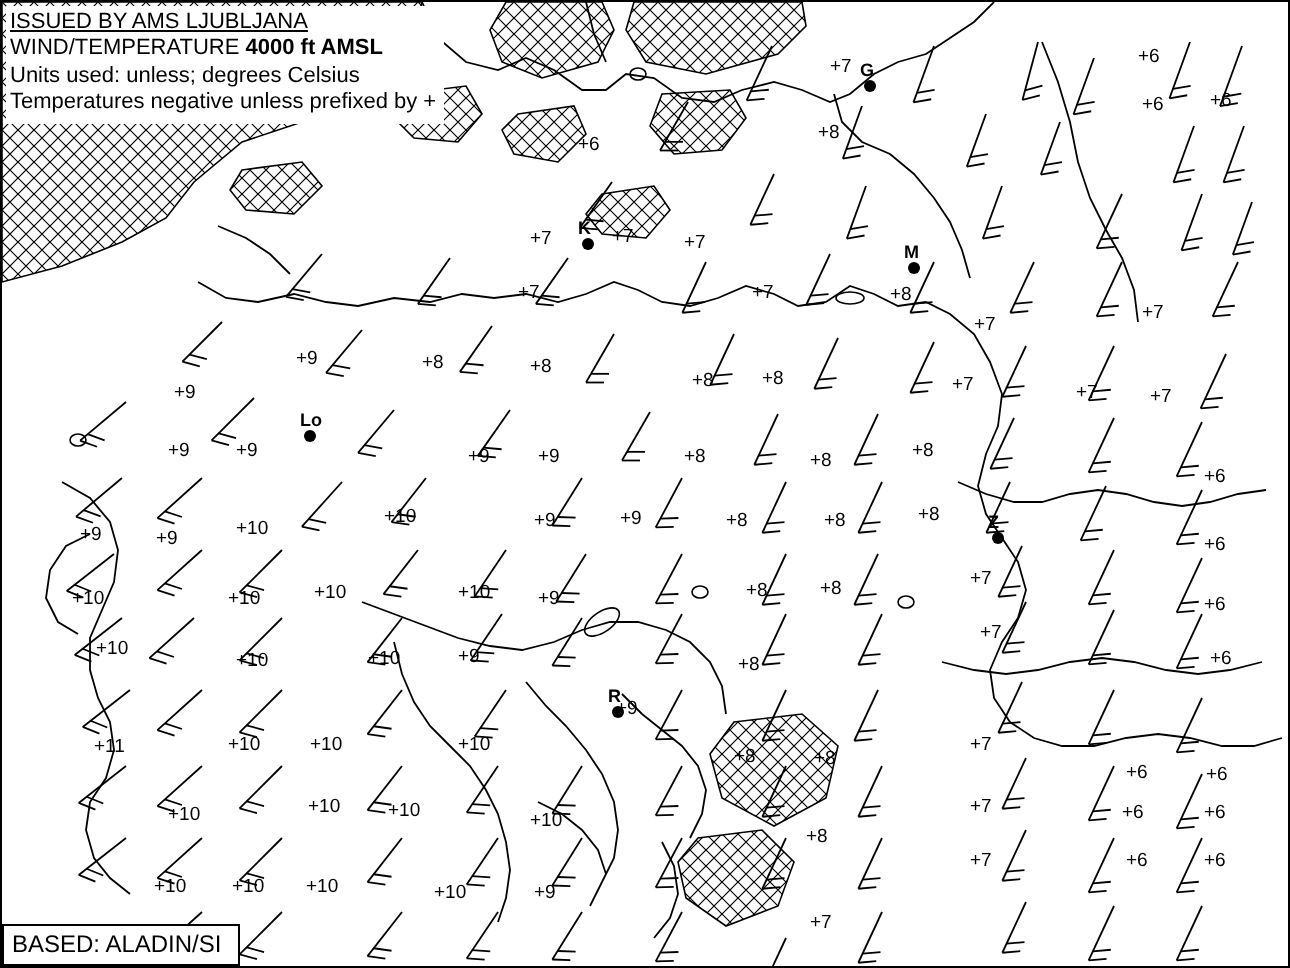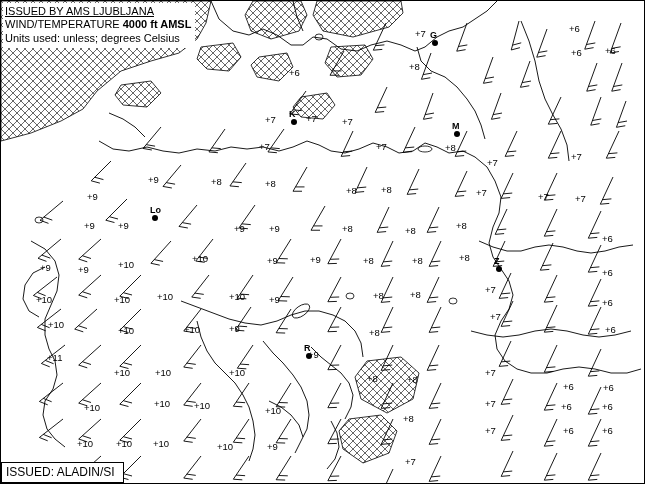--- a/index.html
+++ b/index.html
@@ -791,23 +791,24 @@
           <circle cx="308" cy="355" r="3" fill="#000"></circle>
           <text class="station-letter" x="303" y="350">R</text>
         </g>
       </g>
   </svg>
 
   <div class="header-block">
     <div class="hdr-line1">ISSUED BY AMS LJUBLJANA</div>
     <div><span>WIND/TEMPERATURE </span><span class="hdr-bold">4000 ft AMSL</span></div>
     <div>Units used: unless; degrees Celsius</div>
+    <div>Temperatures negative unless prefixed by +</div>
   </div>
 
-  <div class="model-box">ISSUED: ALADIN/SI</div>
+  <div class="model-box">BASED: ALADIN/SI</div>
 
   <div id="label-layer">
       <div class="temp-label" style="left: 414px; top: 27px;">+7</div>
       <div class="temp-label" style="left: 568px; top: 22px;">+6</div>
       <div class="temp-label" style="left: 604px; top: 44px;">+6</div>
       <div class="temp-label" style="left: 570px; top: 46px;">+6</div>
       <div class="temp-label" style="left: 408px; top: 60px;">+8</div>
       <div class="temp-label" style="left: 288px; top: 66px;">+6</div>
       <div class="temp-label" style="left: 264px; top: 113px;">+7</div>
       <div class="temp-label" style="left: 305px; top: 112px;">+7</div>
@@ -853,21 +854,21 @@
       <div class="temp-label" style="left: 409px; top: 288px;">+8</div>
       <div class="temp-label" style="left: 484px; top: 283px;">+7</div>
       <div class="temp-label" style="left: 601px; top: 296px;">+6</div>
       <div class="temp-label" style="left: 47px; top: 318px;">+10</div>
       <div class="temp-label" style="left: 117px; top: 324px;">+10</div>
       <div class="temp-label" style="left: 183px; top: 323px;">+10</div>
       <div class="temp-label" style="left: 228px; top: 322px;">+9</div>
       <div class="temp-label" style="left: 368px; top: 326px;">+8</div>
       <div class="temp-label" style="left: 489px; top: 310px;">+7</div>
       <div class="temp-label" style="left: 604px; top: 323px;">+6</div>
-      <div class="temp-label" style="left: 46px; top: 351px;">+11</div>
+      <div class="temp-label" style="left: 46px; top: 367px;">+11</div>
       <div class="temp-label" style="left: 113px; top: 366px;">+10</div>
       <div class="temp-label" style="left: 154px; top: 366px;">+10</div>
       <div class="temp-label" style="left: 228px; top: 366px;">+10</div>
       <div class="temp-label" style="left: 307px; top: 348px;">+9</div>
       <div class="temp-label" style="left: 366px; top: 372px;">+8</div>
       <div class="temp-label" style="left: 406px; top: 373px;">+8</div>
       <div class="temp-label" style="left: 484px; top: 366px;">+7</div>
       <div class="temp-label" style="left: 562px; top: 380px;">+6</div>
       <div class="temp-label" style="left: 602px; top: 381px;">+6</div>
       <div class="temp-label" style="left: 83px; top: 401px;">+10</div>

